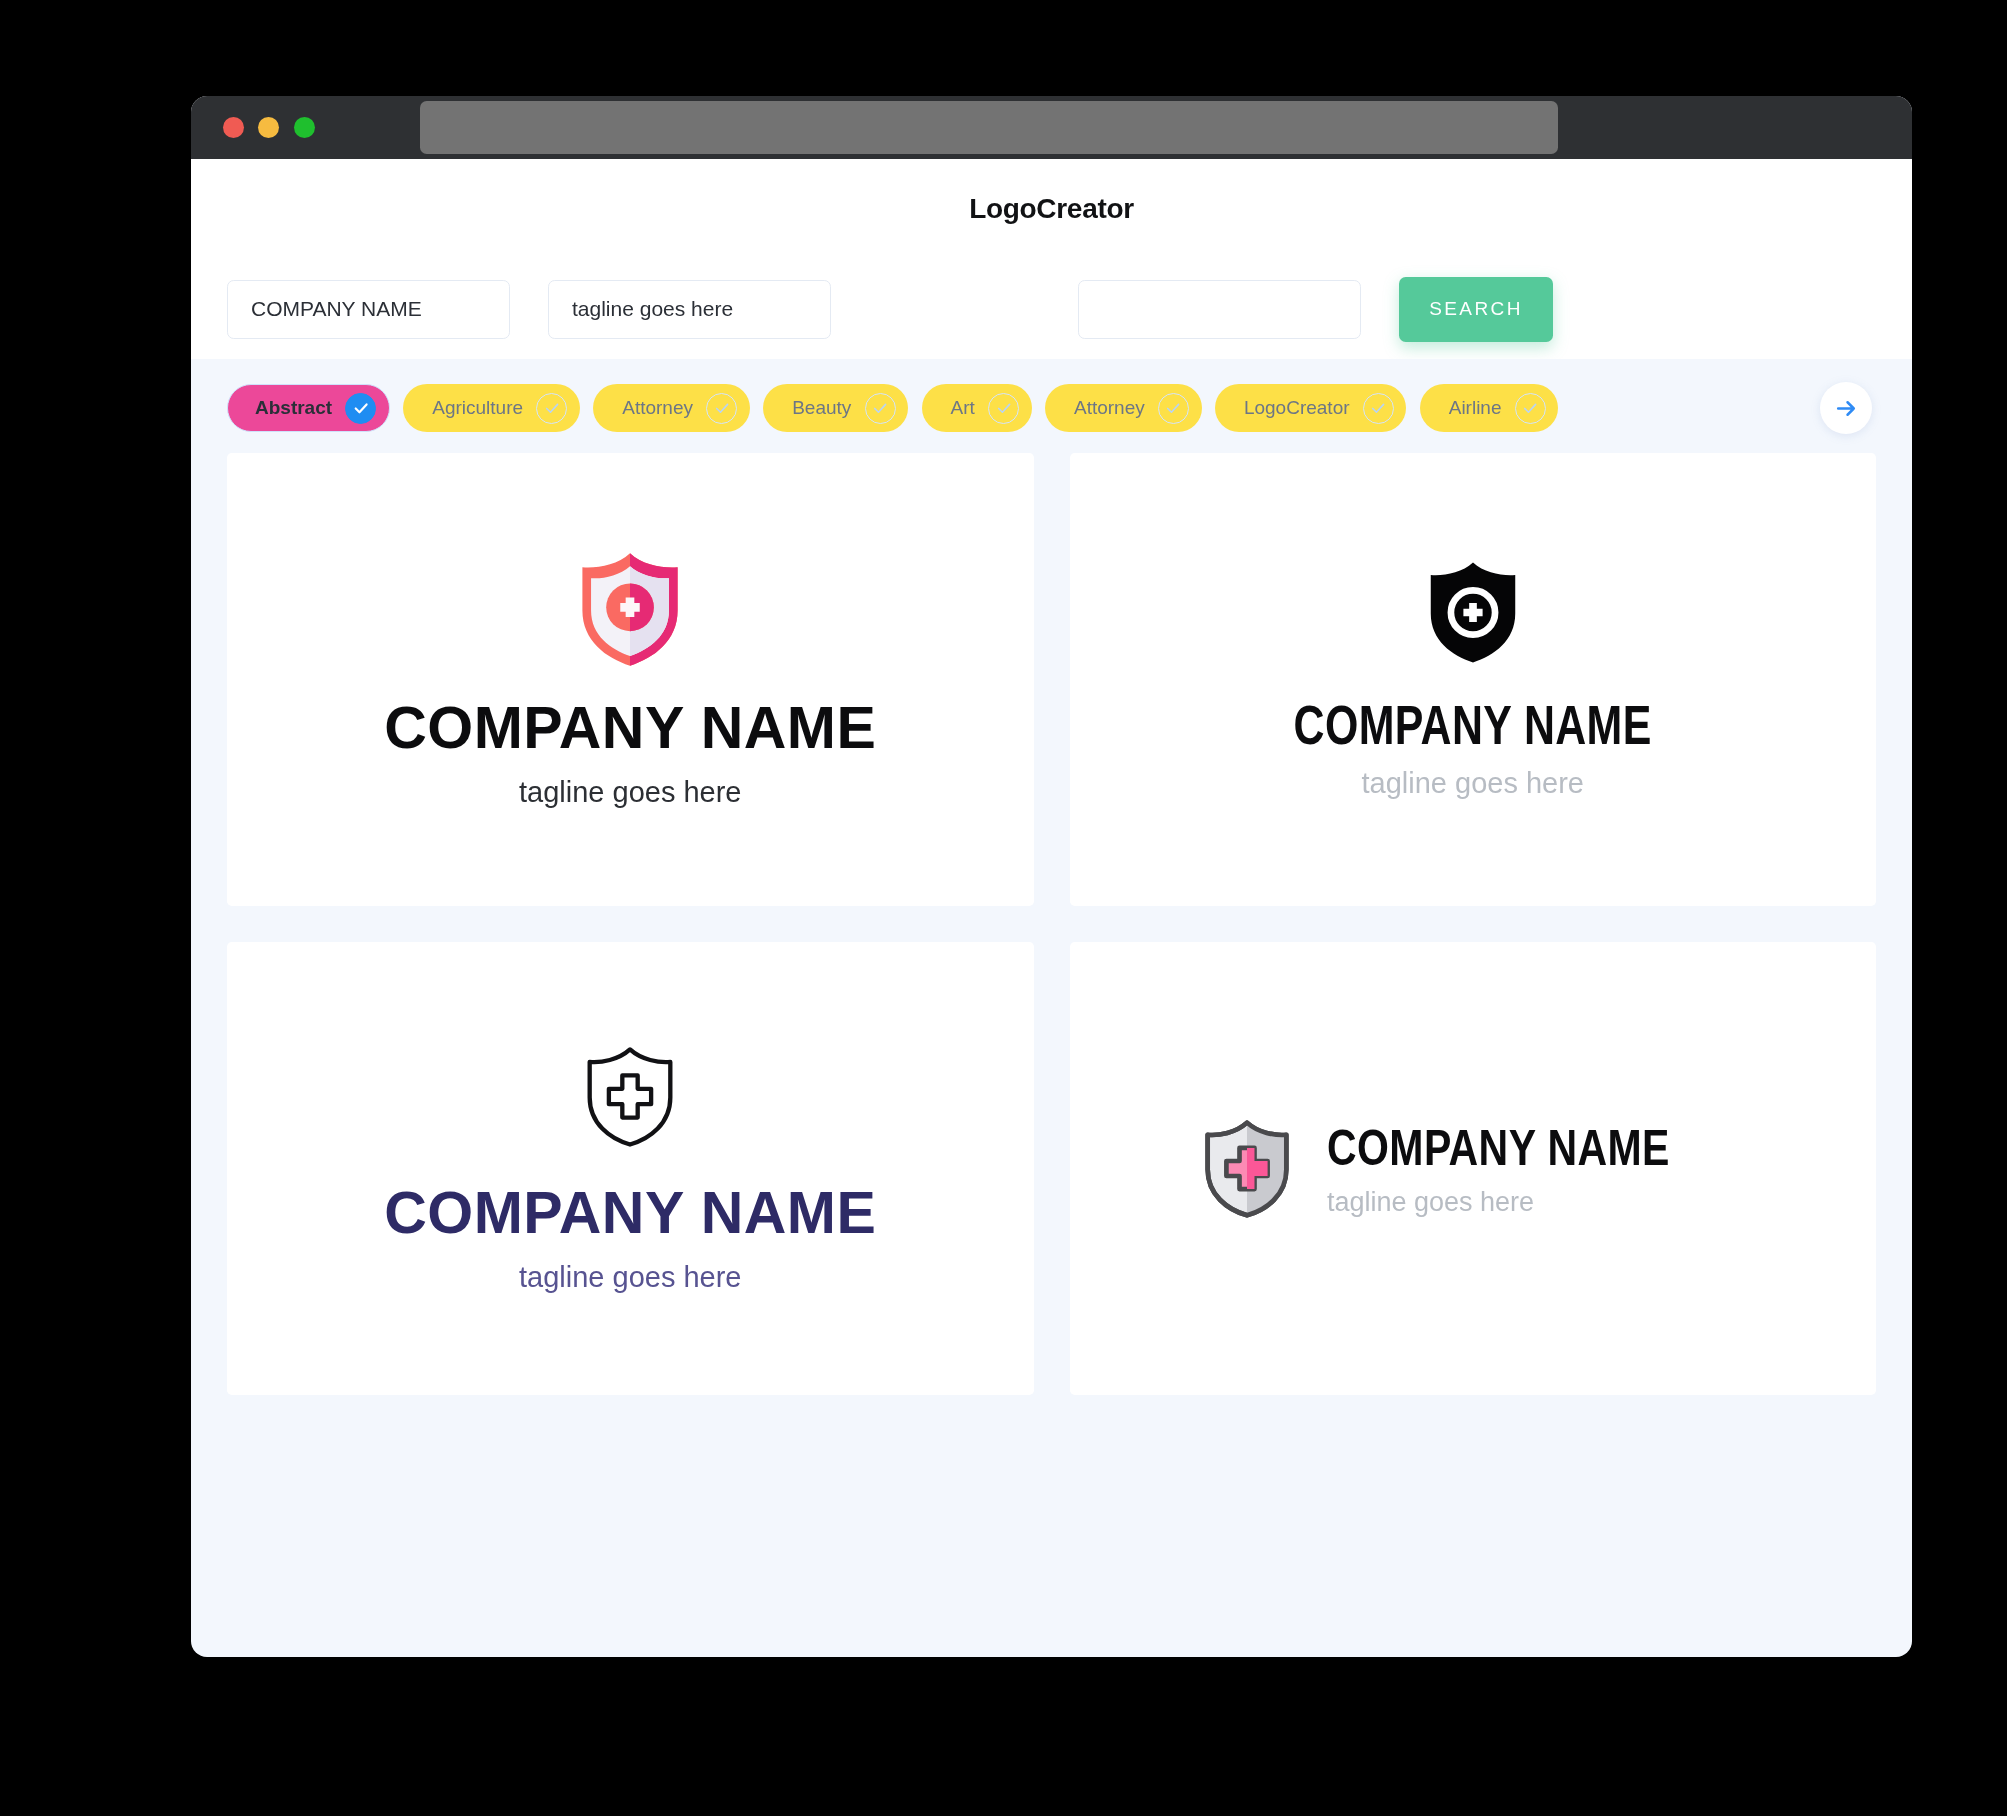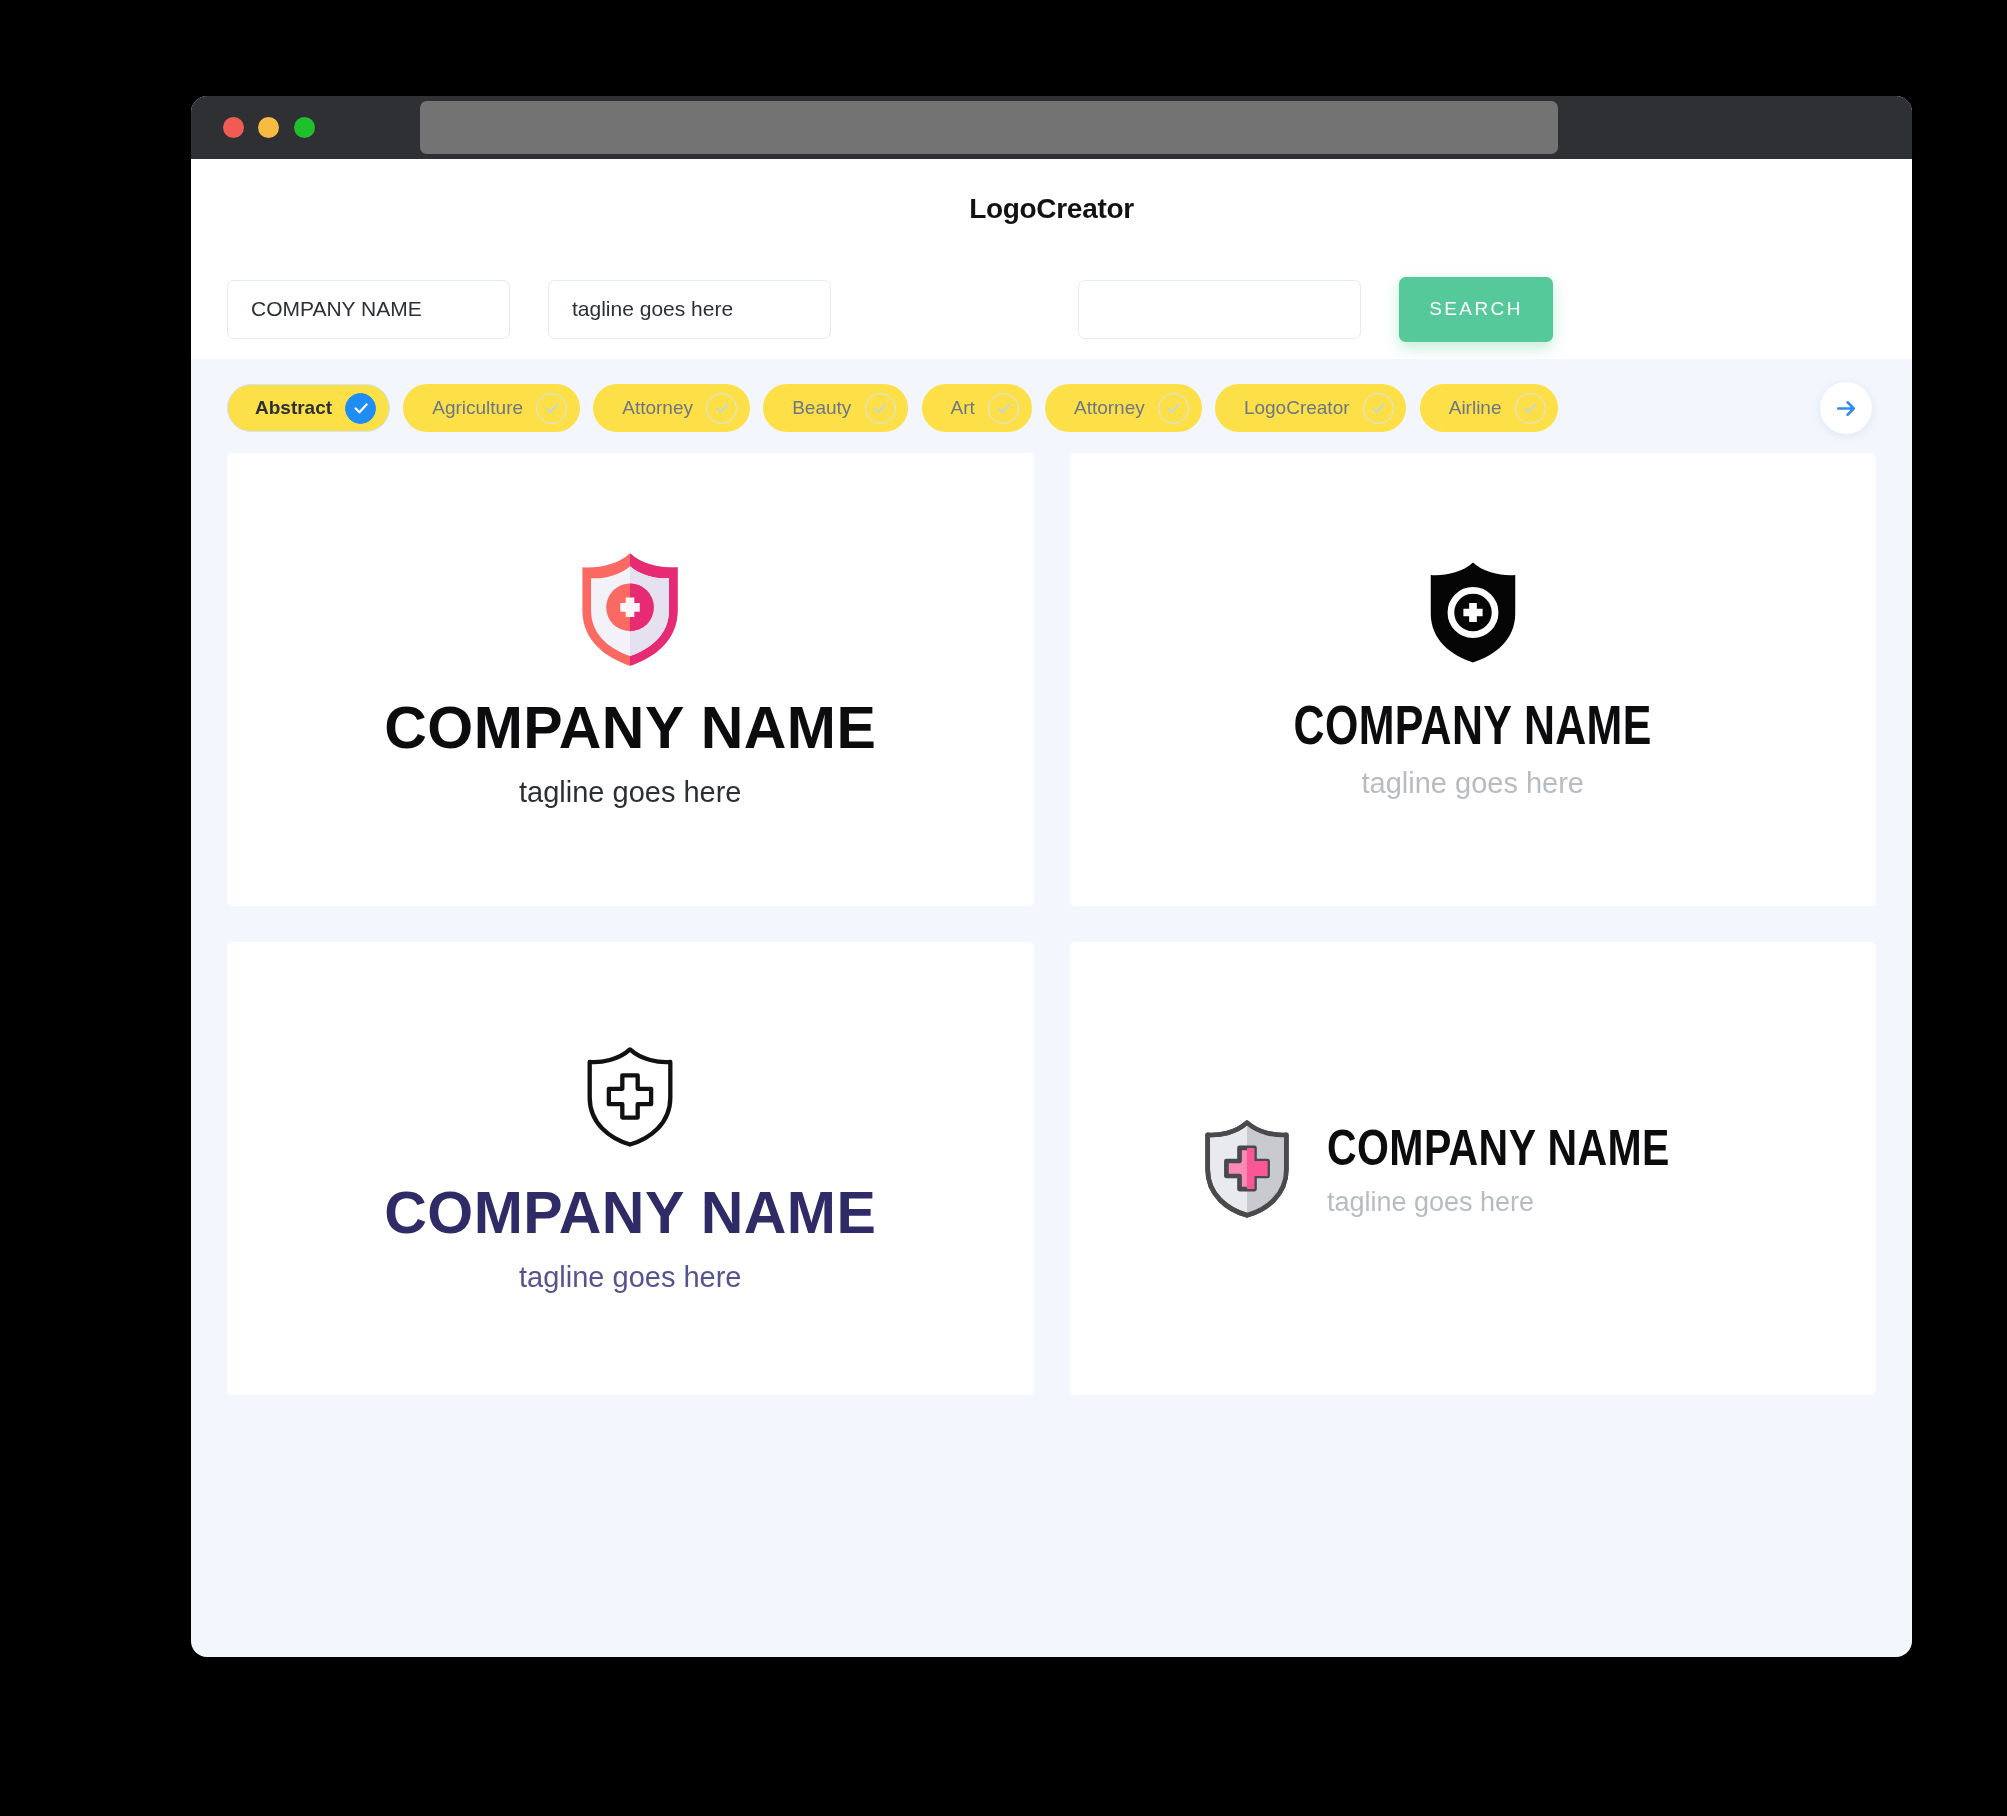--- a/index.html
+++ b/index.html
@@ -121,21 +121,21 @@
     display: flex;
     align-items: center;
     padding: 0 12.4px 0 29px;
     margin-right: 13.4px;
     font-size: 19px;
     color: #6c7686;
     white-space: nowrap;
     cursor: pointer;
   }
   .chip.selected {
-    background: #fde047;
+    background: #ec4899;
     border: 1px solid #cfe1fb;
     color: #2a2f38;
     font-weight: bold;
     padding-left: 27px;
     text-align: center;
   }
   .chip .check {
     width: 31px; height: 31px;
     border-radius: 50%;
     margin-left: 13.4px;

